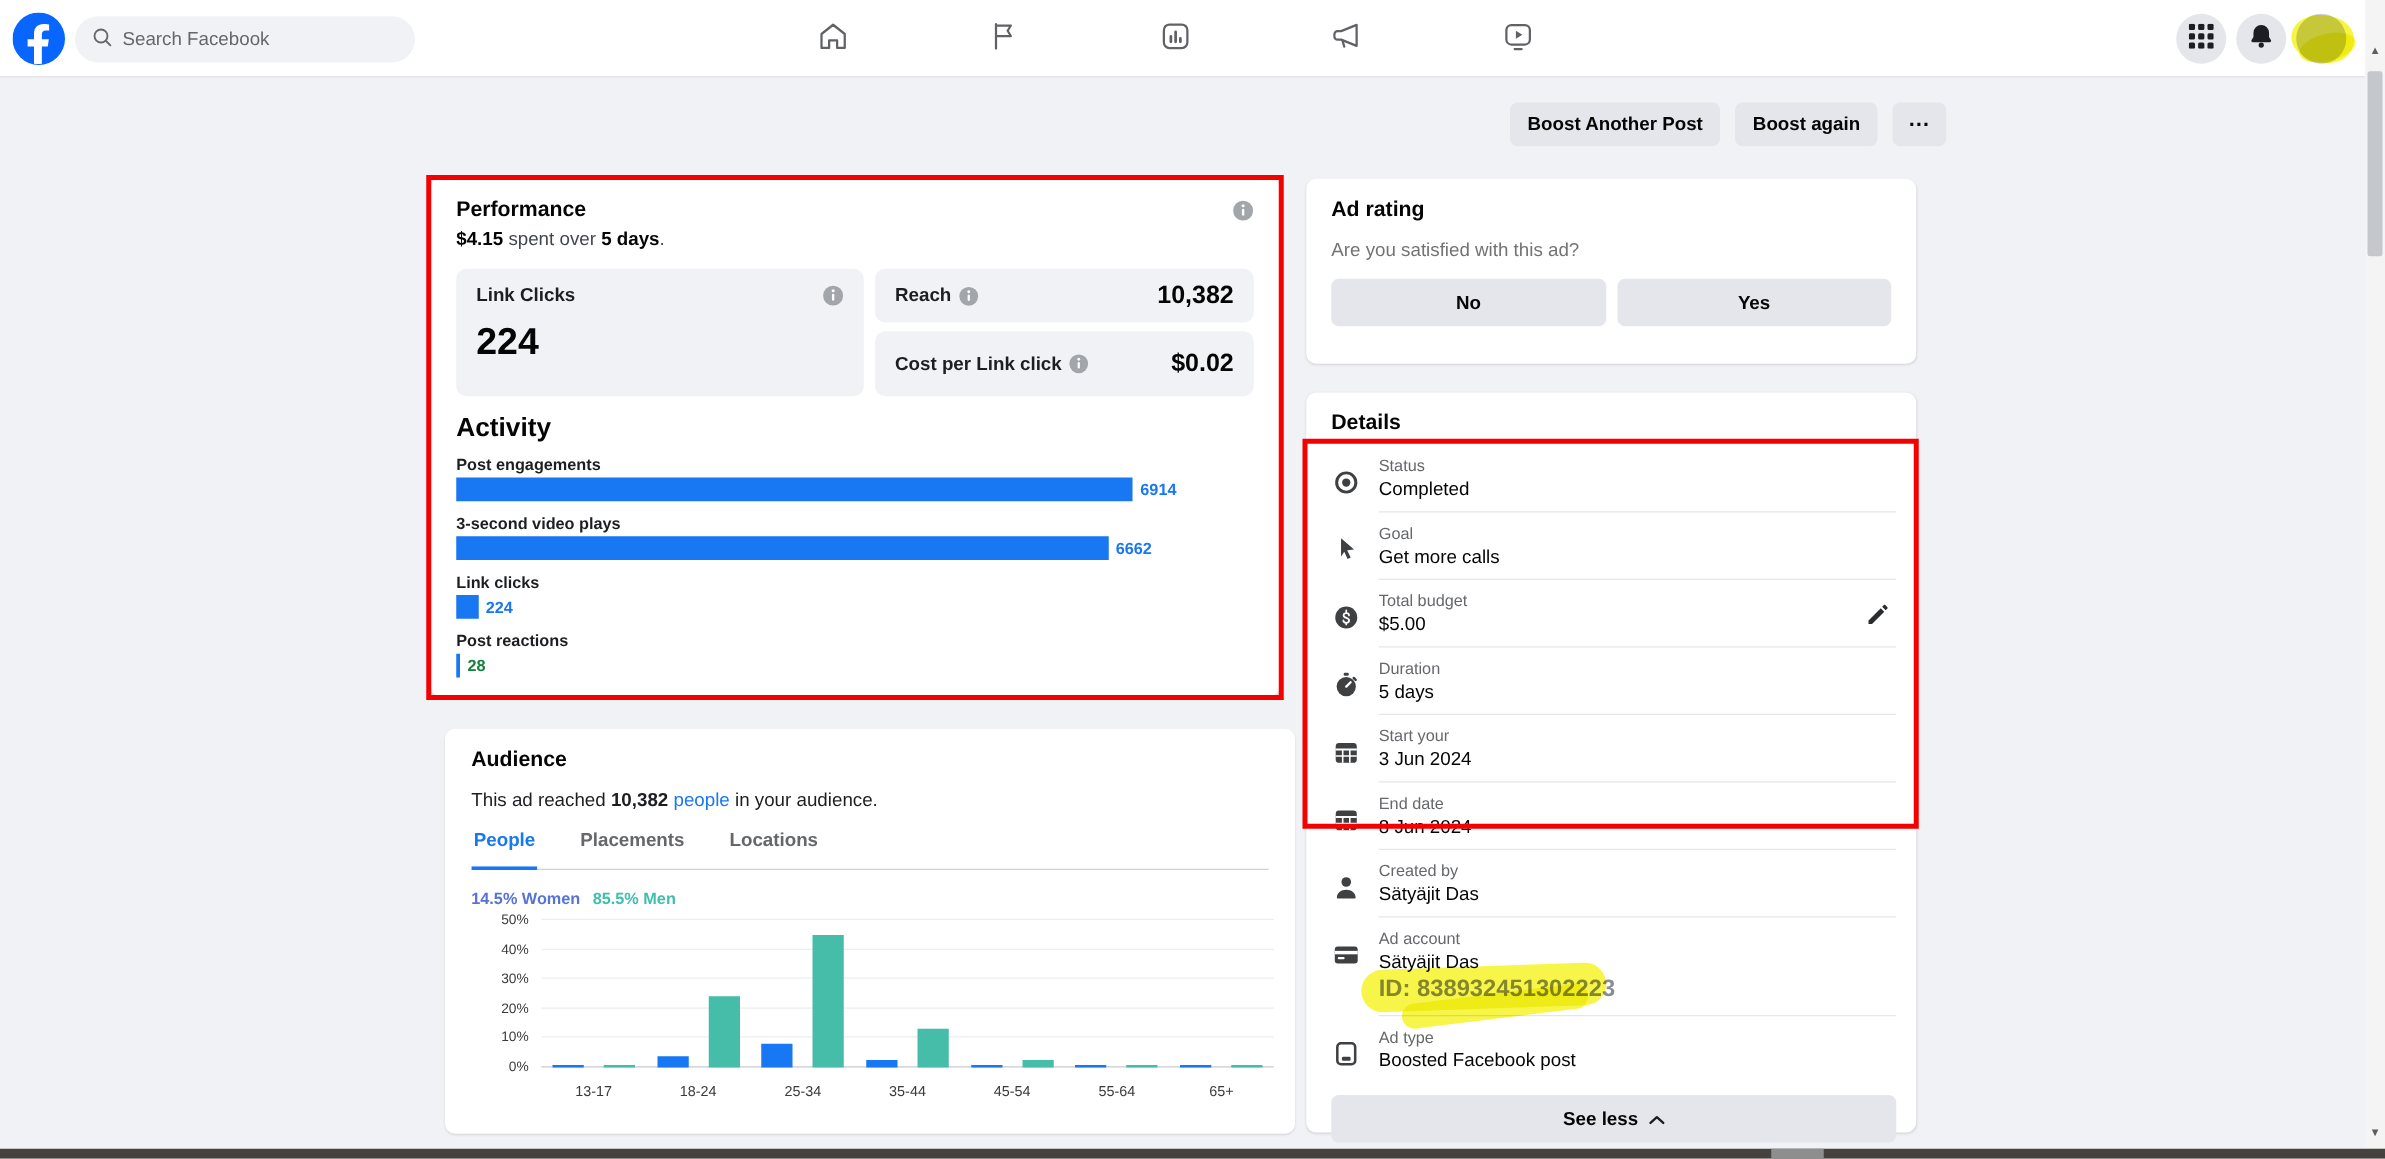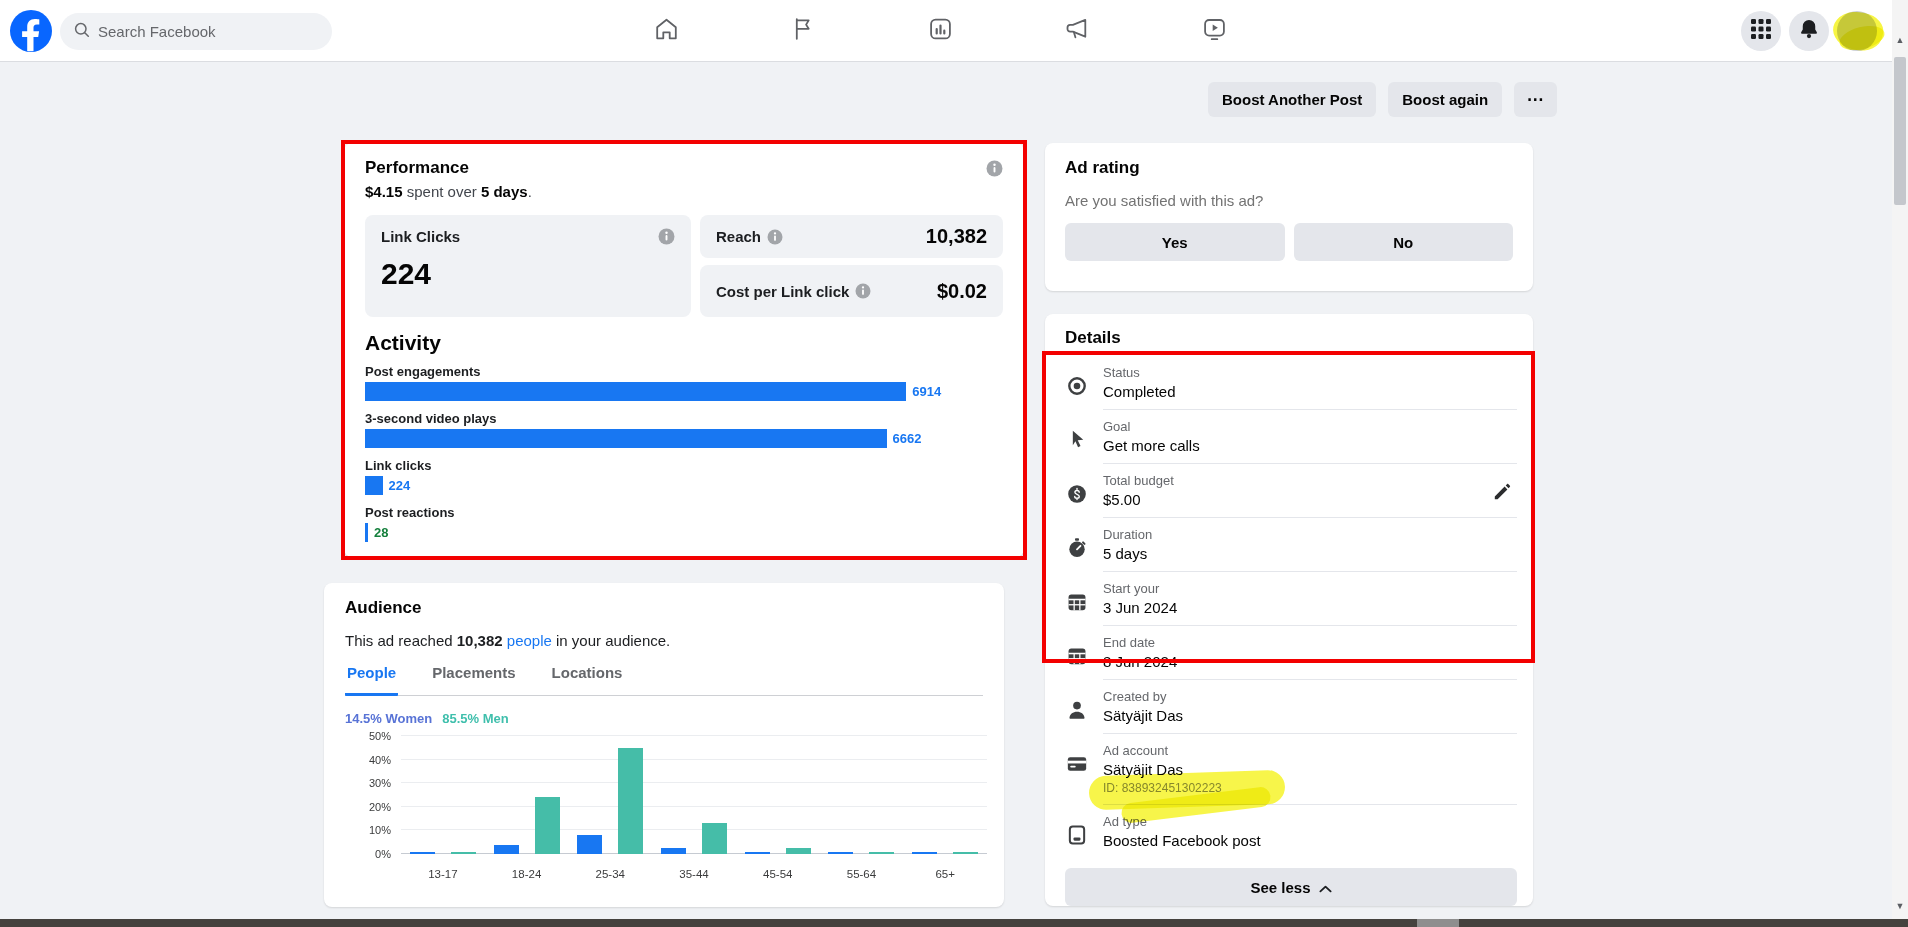--- a/index.html
+++ b/index.html
@@ -54,21 +54,21 @@
   .tile-val { font-size:20px; font-weight:700; }
   .activity-title { margin-top:14px; font-size:21px; font-weight:700; }
   .activity { margin-top:9px; }
   .arow { margin-bottom:10px; }
   .arow-label { font-size:13px; font-weight:700; color:#1C1E21; margin-bottom:3px; }
   .arow-line { display:flex; align-items:center; gap:6px; height:19px; }
   .abar { height:19px; background:#1877F2; }
   .aval { font-size:13px; font-weight:700; color:#1877F2; }
 
   
-  .aud { left:324px; top:583px; width:680px; height:324px; padding:15px 21px; }
+  .aud { left:356px; top:583px; width:680px; height:324px; padding:15px 21px; }
   .aud-sentence { margin-top:14px; font-size:15px; color:#1C1E21; }
   .aud-sentence b { font-weight:700; }
   .aud-link { color:#1877F2; cursor:pointer; }
   .aud-tabs { margin-top:15px; display:flex; gap:32px; border-bottom:1px solid #CED0D4; }
   .aud-tab { font-size:15px; font-weight:600; color:#65676B; padding:0 2px 12px; cursor:pointer;
              border-bottom:3px solid transparent; margin-bottom:-1px; }
   .aud-tab.active { color:#1877F2; border-bottom-color:#1877F2; border-radius:1px; }
   .aud-legend { margin-top:15px; font-size:13px; font-weight:600; display:flex; gap:10px; }
   .aud-chart { position:relative; height:150px; margin-top:6px; }
   .plot { position:absolute; left:56px; top:4px; width:586px; bottom:28px; }
@@ -89,21 +89,21 @@
 
   
   .details { left:1045px; top:314px; width:488px; height:592px; padding:14px 16px 16px 20px; }
   .drows { margin-top:8px; }
   .drow { display:flex; gap:14px; align-items:flex-start; padding-top:9px; }
   .drow-icon { width:24px; display:flex; justify-content:center; padding-top:10px; flex:none; }
   .drow-body { flex:1; border-bottom:1px solid #E4E6EB; padding-bottom:9px; min-height:44px; position:relative; }
   .drow:last-child .drow-body { border-bottom:none; }
   .drow-label { font-size:13px; color:#65676B; }
   .drow-value { font-size:15px; color:#050505; margin-top:3px; }
-  .drow-sub { font-size:12px; color:#8A8D91; margin-top:3px; position:relative; }
+  .drow-sub { font-size:19px; color:#8A8D91; margin-top:3px; position:relative;font-weight:bold; }
   .pencil { position:absolute; right:4px; top:8px; background:none; border:none; cursor:pointer; }
   .hl { position:absolute; background:#F6F42A; opacity:.85; mix-blend-mode:multiply; pointer-events:none; z-index:5; }
   .hl-id1 { left:-14px; top:-8px; width:196px; height:34px; border-radius:17px; transform:rotate(-2deg); }
   .hl-id2 { left:18px; top:14px; width:150px; height:20px; border-radius:10px; transform:rotate(-7deg); }
   .see-less { margin-top:10px; width:100%; height:38px; display:flex; align-items:center;
               justify-content:center; gap:8px; }
 
   
   .annot { position:absolute; border:4px solid #F30000; pointer-events:none; z-index:40; }
   .annot-perf { left:341px; top:140px; width:686px; height:420px; }
@@ -361,22 +361,22 @@
         <div class="xlab">55-64</div>
         <div class="xlab">65+</div>
       </div>
   </div>
 </section>
 
 <section class="card rating">
   <div class="card-title">Ad rating</div>
   <div class="rating-q">Are you satisfied with this ad?</div>
   <div class="rating-btns">
+    <button class="btn">No</button>
     <button class="btn">Yes</button>
-    <button class="btn">No</button>
   </div>
 </section>
 
 <section class="card details">
   <div class="card-title">Details</div>
   <div class="drows" id="details-rows">
   <div class="drow">
     <span class="drow-icon">
           <svg viewBox="0 0 24 24" width="22" height="22">
             <circle cx="12" cy="12" r="8.4" fill="none" stroke="#3E4042" stroke-width="2.6"></circle>

